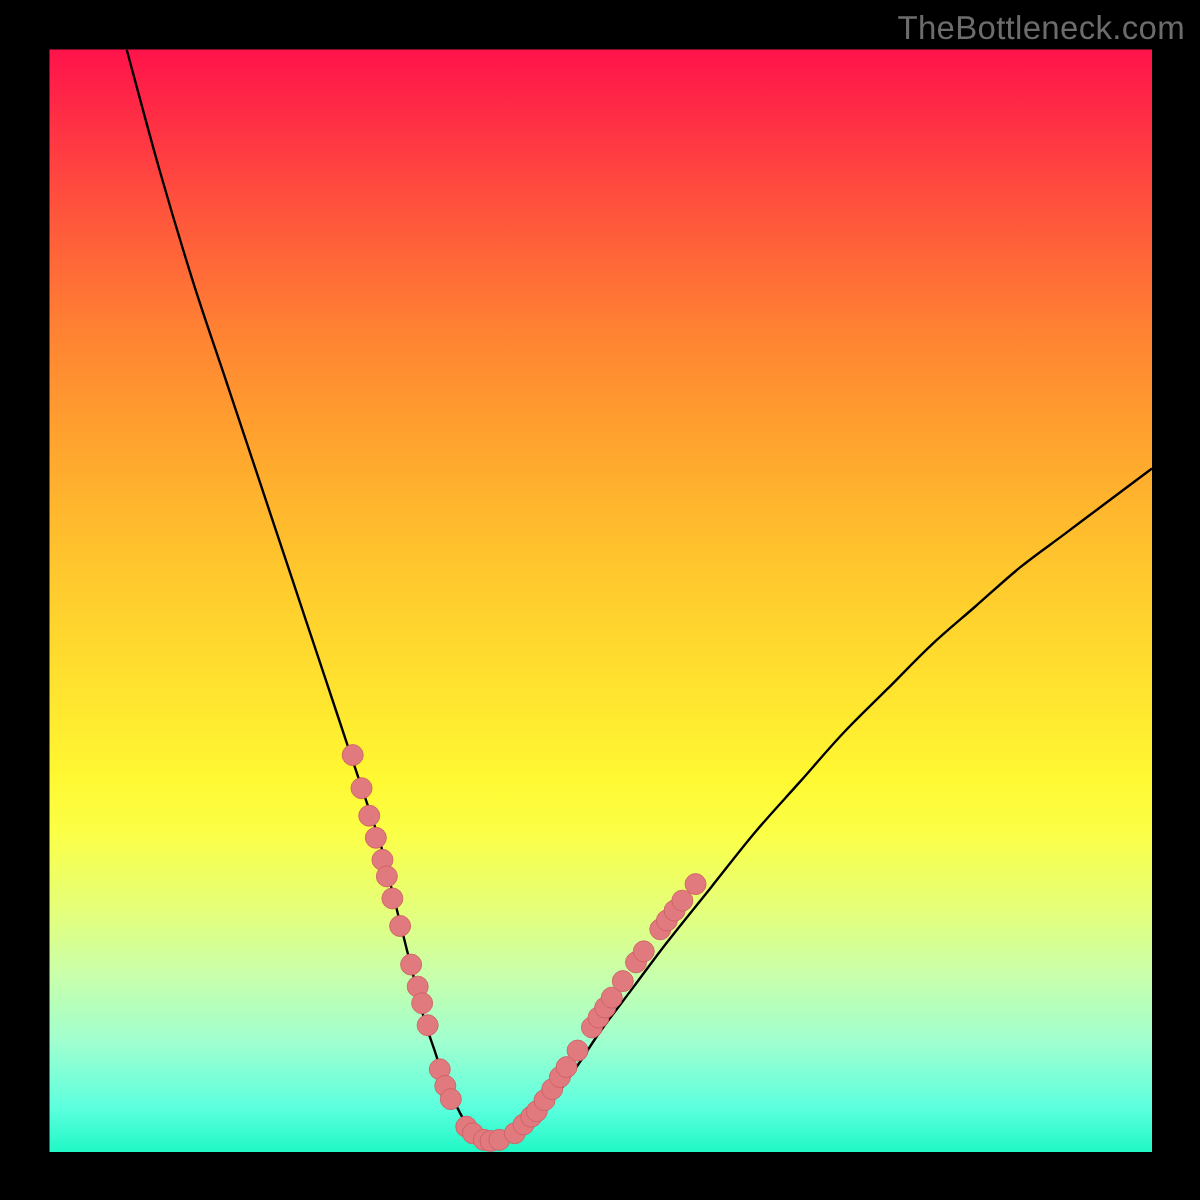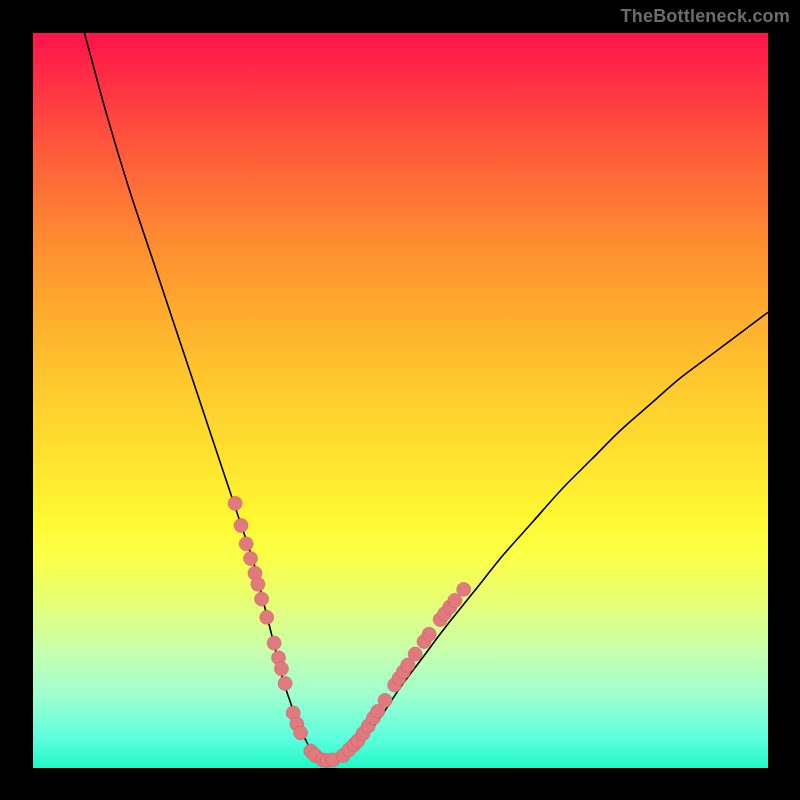--- a/index.html
+++ b/index.html
@@ -15,22 +15,22 @@
     position: relative;
     width: 800px;
     height: 800px;
     background: #000;
   }
   .watermark {
     position: absolute;
     top: 6px;
     right: 10px;
     color: #6c6c6c;
-    font-size: 18px;
-    font-weight: 700;
+    font-size: 22px;
+    font-weight: 400;
     letter-spacing: 0.2px;
     z-index: 10;
   }
   .plot {
     position: absolute;
     left: 33px;
     top: 33px;
     width: 735px;
     height: 735px;
     background:

